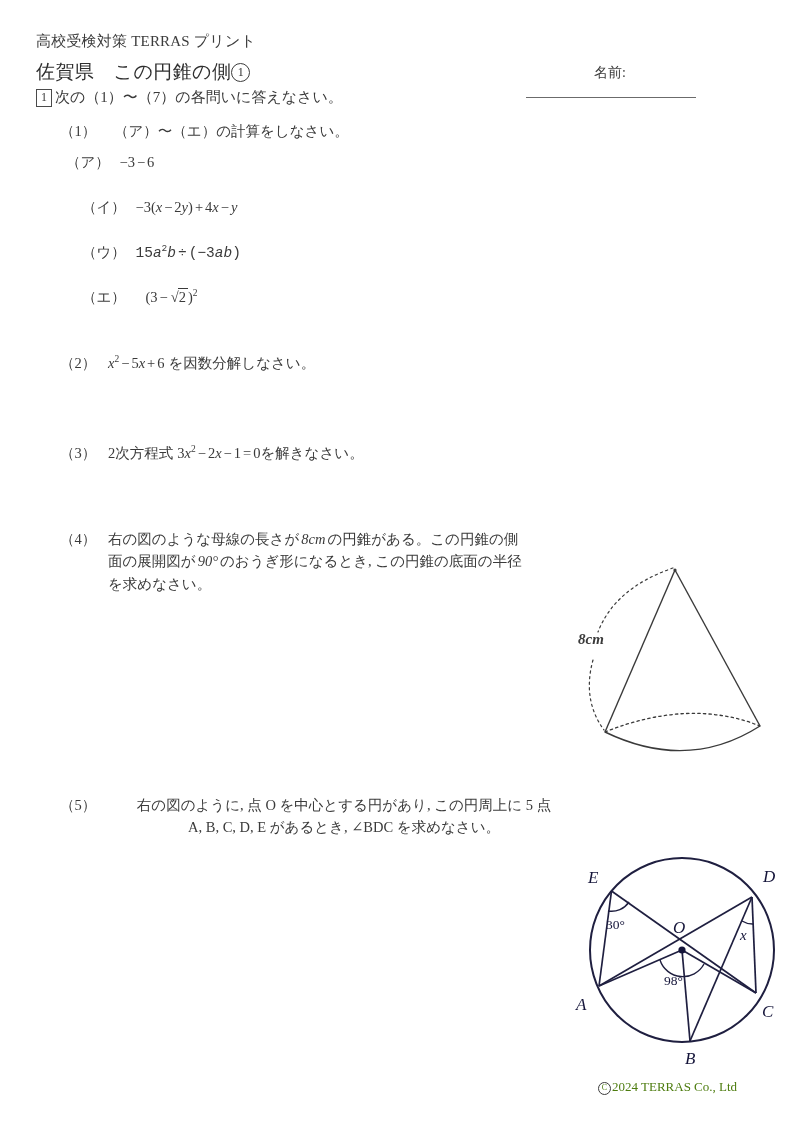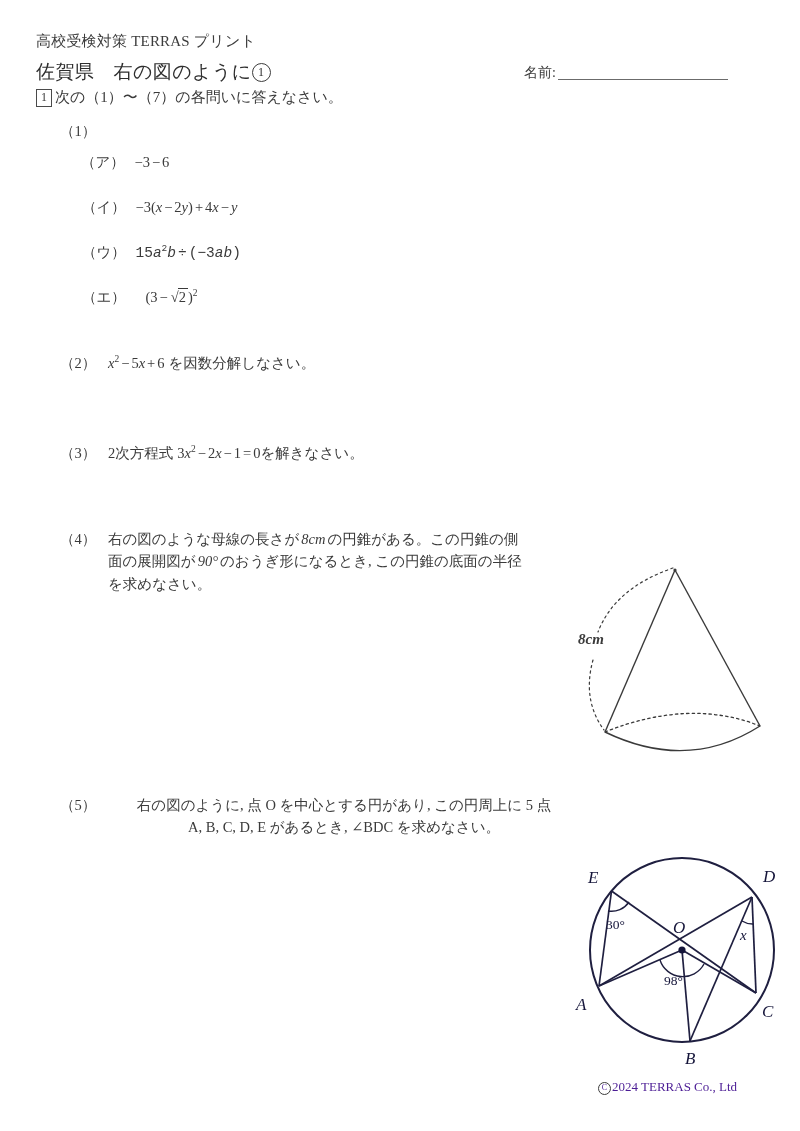--- a/index.html
+++ b/index.html
@@ -52,22 +52,23 @@
     font-size: 12px;
     vertical-align: 2px;
   }
   .name-wrap {
     position: absolute;
     left: 524px;
     top: 64px;
     font-size: 14px;
     color: #3c3c3c;
     display: flex;
-    align-items: flex-start;
-    white-space: nowrap;
+    align-items: center;
+    white-space: nowrap;
+    flex-direction: column;
   }
   .name-rule {
     display: inline-block;
     width: 170px;
     border-bottom: 1px solid #6b6b6b;
     height: 15px;
     margin-left: 2px;
   }
 
   
@@ -131,21 +132,21 @@
   .fig {
     position: absolute;
   }
 
   
   .footer {
     position: absolute;
     left: 598px;
     top: 1079px;
     font-size: 13px;
-    color: #4c1d95;
+    color: #4d7c0f;
     white-space: nowrap;
   }
   .cmark {
     display: inline-block;
     border: 1px solid #3c3c3c;
     border-radius: 50%;
     width: 11px;
     height: 11px;
     line-height: 10px;
     text-align: center;
@@ -155,37 +156,38 @@
   }
 </style>
 </head>
 <body>
 
 <div class="page">
 
   <div class="hdr-line">高校受検対策 TERRAS プリント</div>
 
   <div class="title">
-    <span>佐賀県　右の図のように</span><span class="circled">1</span>
+    <span>佐賀県　この円錐の側</span><span class="circled">1</span>
   </div>
 
   <div class="name-wrap">
     <span>名前:</span>
     <span class="name-rule"></span>
   </div>
 
   <div class="q-lead">
     <span class="boxnum">1</span><span>次の（1）〜（7）の各問いに答えなさい。</span>
   </div>
 
   <div class="prob" style="left:60px; top:120px;">
     <span class="lbl">（1）</span>
-  </div>
-
-  <div class="prob" style="left:81px; top:151px;">
+    <span style="margin-left:54px;">（ア）〜（エ）の計算をしなさい。</span>
+  </div>
+
+  <div class="prob" style="left:66px; top:151px;">
     <span>（ア）</span>
     <span style="margin-left:6px;"><span class="mn">−3</span><span class="op">−</span><span class="mn">6</span></span>
   </div>
 
   <div class="prob" style="left:82px; top:196px;">
     <span>（イ）</span>
     <span style="margin-left:6px;"><span class="mn">−3(</span><span class="mi">x</span><span class="op">−</span><span class="mn">2</span><span class="mi">y</span><span class="mn">)</span><span class="op">+</span><span class="mn">4</span><span class="mi">x</span><span class="op">−</span><span class="mi">y</span></span>
   </div>
 
   <div class="prob" style="left:82px; top:241px;">

